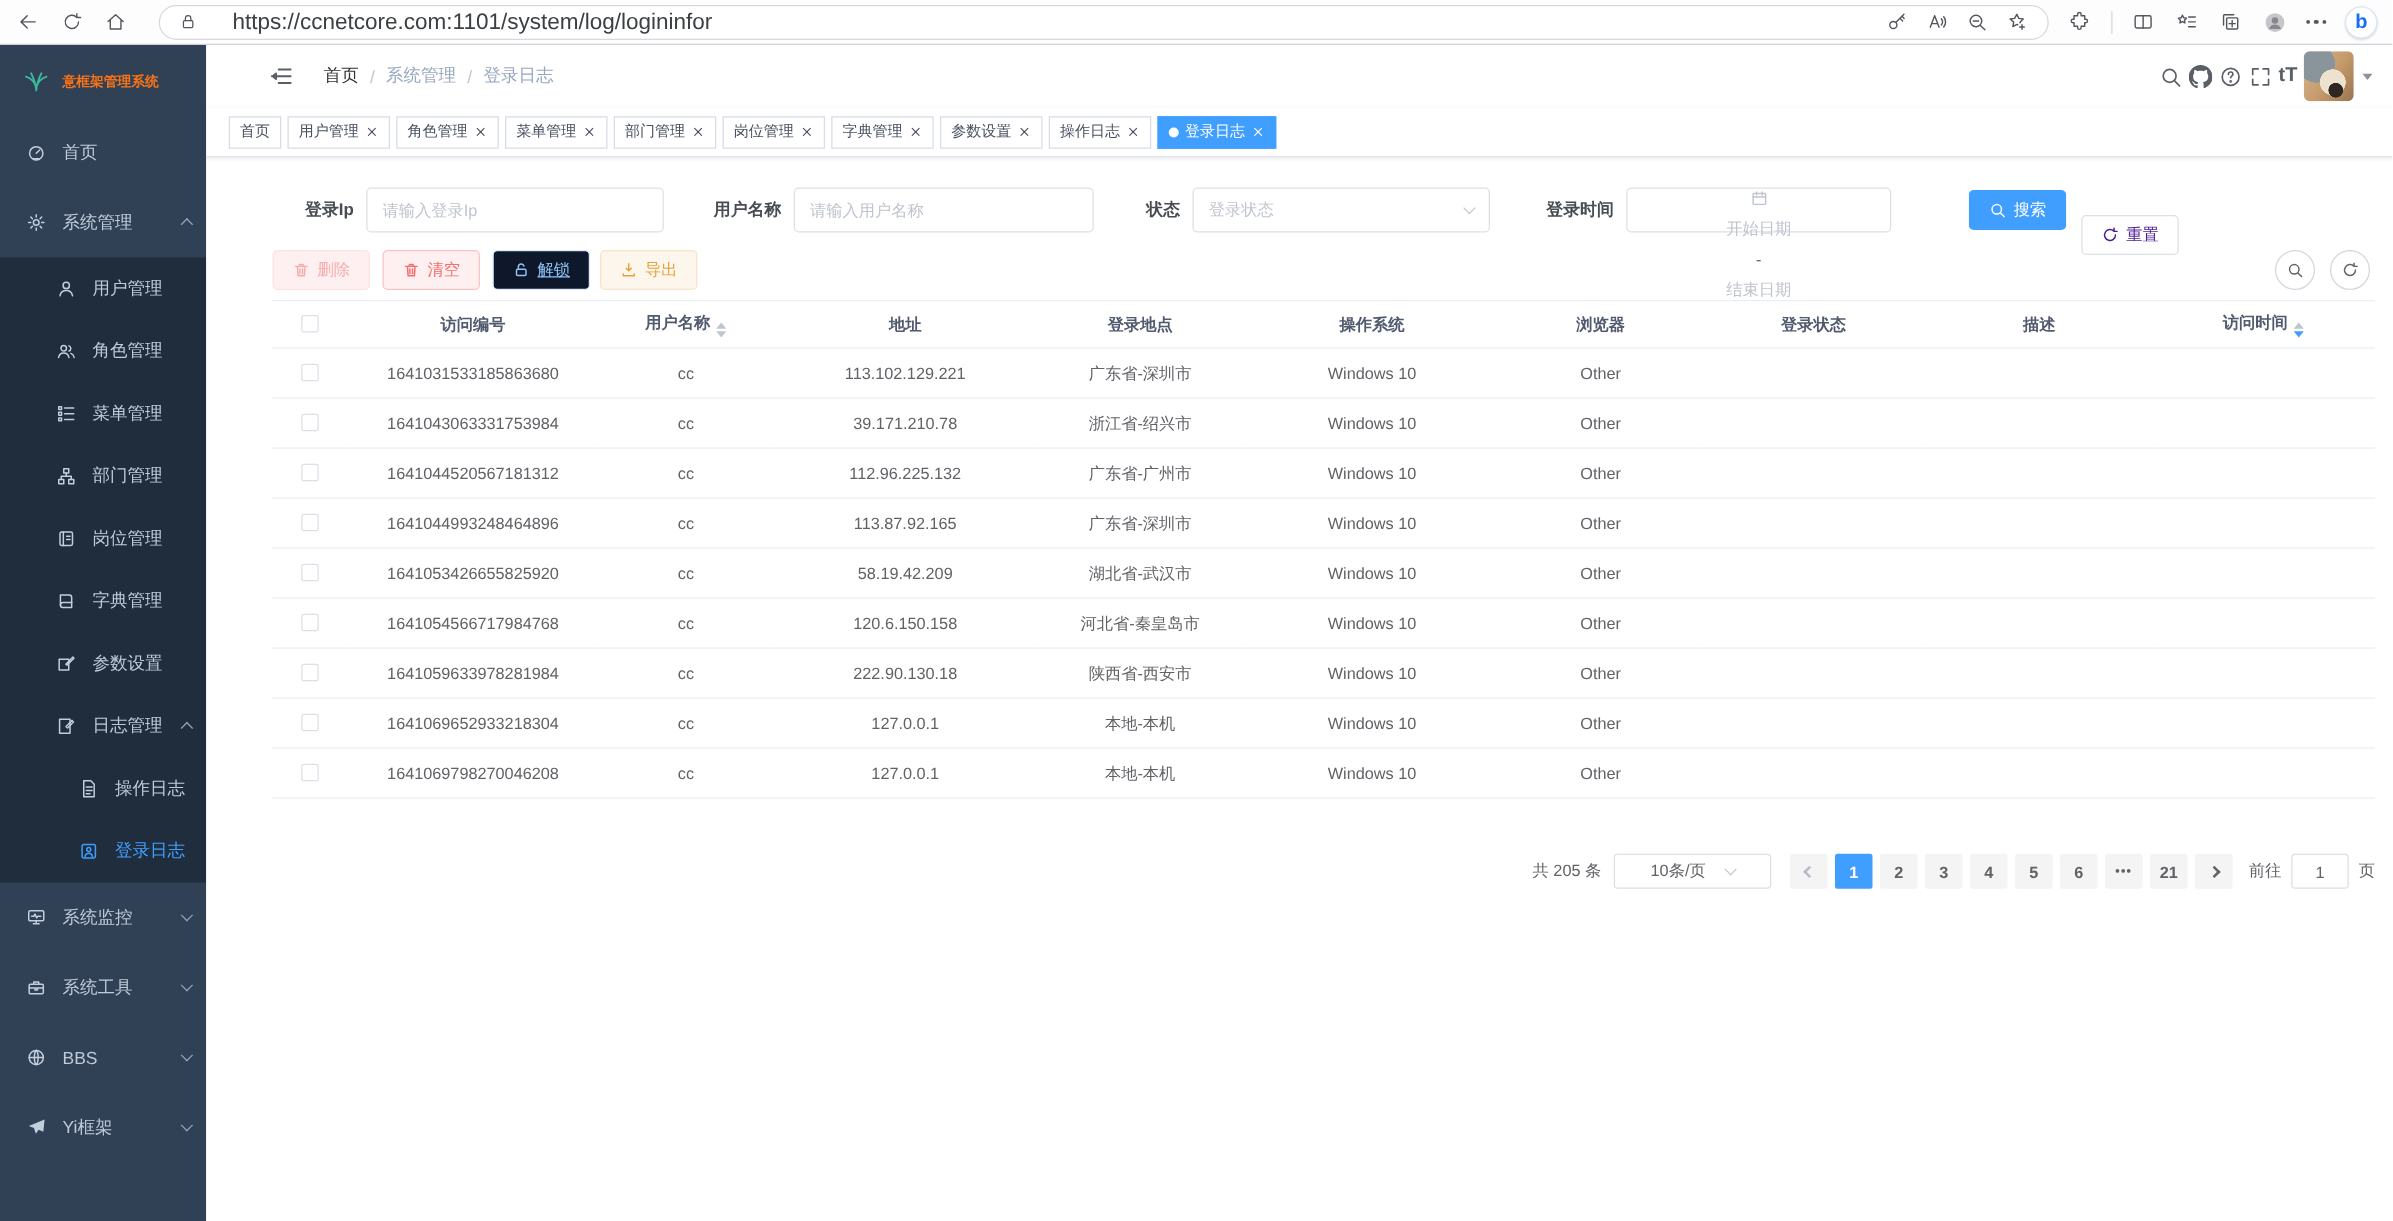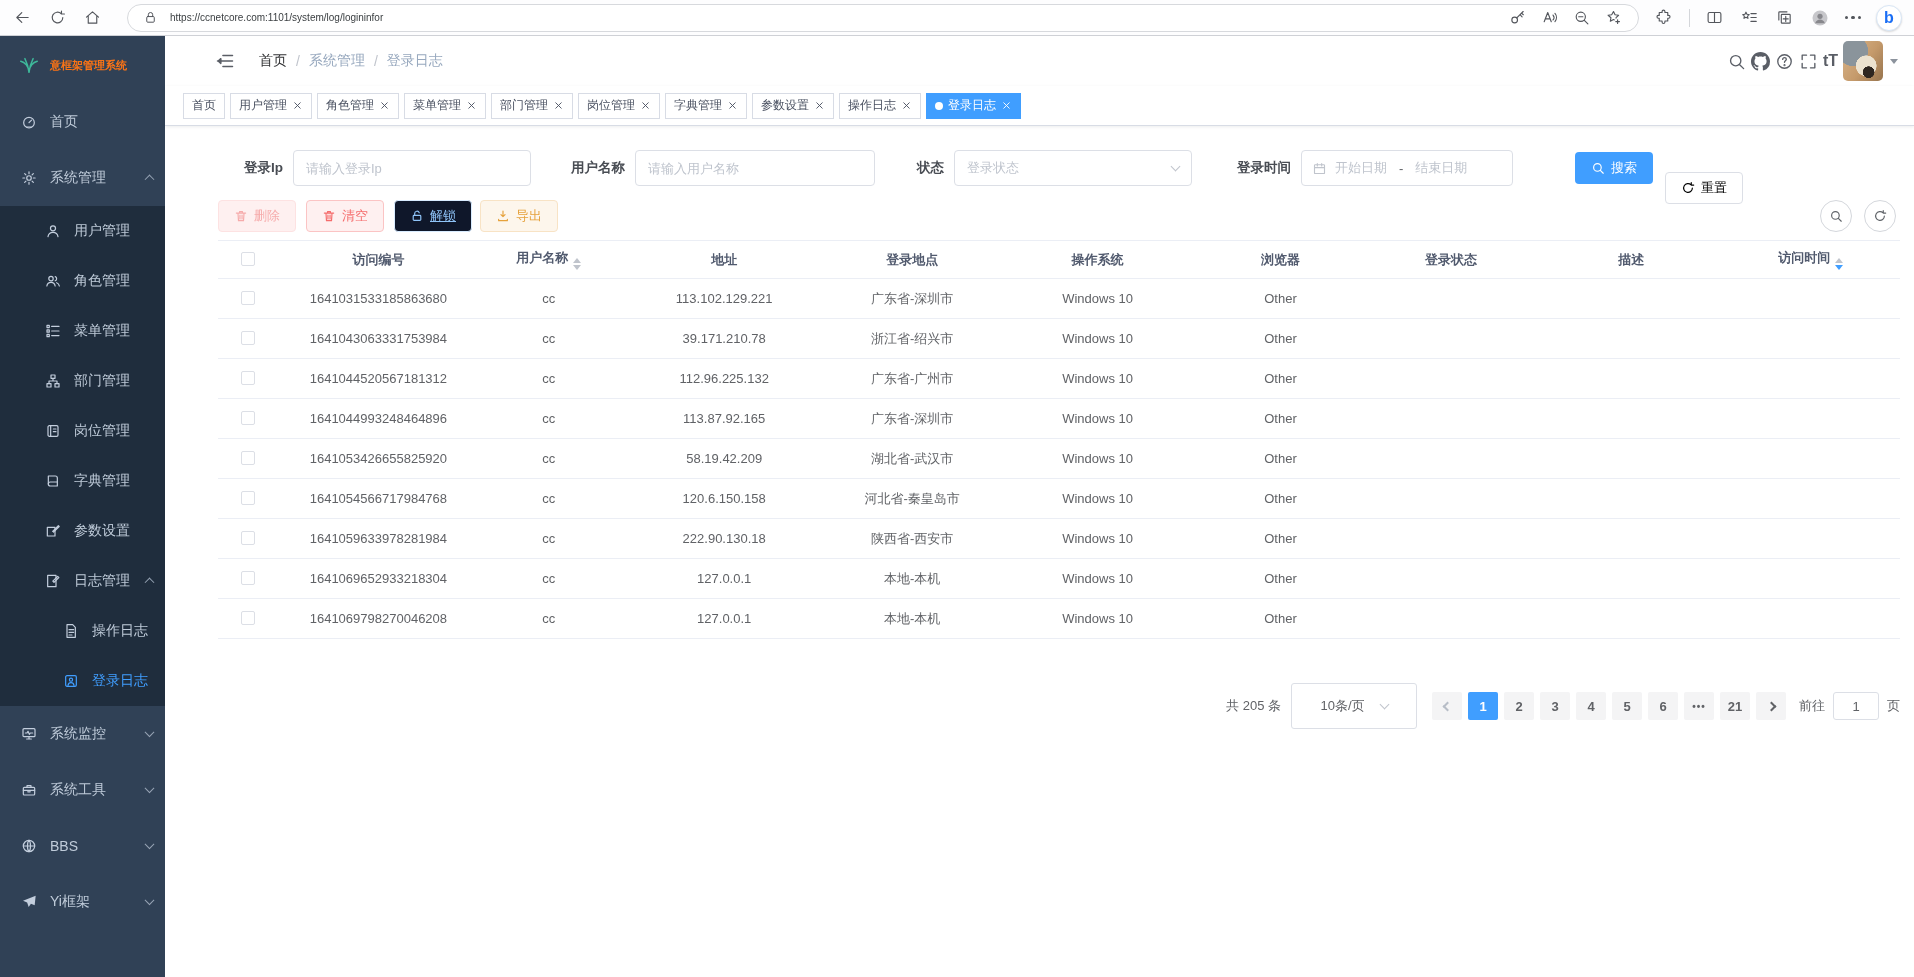--- a/index.html
+++ b/index.html
@@ -8,21 +8,21 @@
   .stage { position:relative; width:1914px; height:977px; background:#fff; }
 
   svg.ic { width:18px; height:18px; fill:none; stroke:currentColor; stroke-width:1.8; stroke-linecap:round; stroke-linejoin:round; display:block; }
   svg.ic.fill { fill:currentColor; stroke:none; }
 
   
   .browser { height:36px; display:flex; align-items:center; gap:15px; padding:0 12px; background:#fdfdfe; border-bottom:1px solid #cfd1d6; }
   .bicon { color:#53565c; width:20px; height:20px; display:flex; align-items:center; justify-content:center; flex-shrink:0; cursor:pointer; }
   .bicon svg.ic { width:17px; height:17px; stroke-width:1.6; }
   .urlpill { flex:1; height:28px; margin-left:10px; border:1px solid #d7d9dd; border-radius:14px; background:#fff; display:flex; align-items:center; gap:12px; padding:0 14px; min-width:0; }
-  .urlpill .url { flex:1; font-size:10px; color:#3c4043; white-space:nowrap; overflow:hidden; }
+  .urlpill .url { flex:1; font-size:18px; color:#3c4043; white-space:nowrap; overflow:hidden;margin-left:16px; }
   .bdivider { width:1px; height:18px; background:#d4d6da; flex-shrink:0; }
   .bing { width:26px; height:26px; border-radius:50%; background:#fff; border:1px solid #d8e6f6; box-shadow:0 1px 2px rgba(0,0,0,.15); display:flex; align-items:center; justify-content:center; font-weight:bold; font-size:16px; color:#1a6ef5; cursor:pointer; }
   .bdots { display:flex; gap:3px; align-items:center; cursor:pointer; }
   .bdots i { width:3.5px; height:3.5px; border-radius:50%; background:#53565c; }
 
   
   .app { position:absolute; top:36px; left:0; right:0; bottom:0; display:flex; }
 
   
   .sidebar { width:165px; flex-shrink:0; background:#304156; color:#bfcbd9; font-size:14px; overflow:hidden; }
@@ -72,28 +72,28 @@
   .content { flex:1; padding:24px 14px 0 53px; overflow:hidden; }
 
   .filter-row { display:flex; align-items:center; height:36px; font-size:13px; }
   .f-label { font-weight:bold; color:#484c53; white-space:nowrap; text-align:right; margin-right:10px; font-size:13.5px; }
   .w65{width:65px;} .w70{width:70px; margin-left:24px;} .w45{width:45px; margin-left:24px;} .w75{width:75px; margin-left:24px;}
   .inp { height:36px; border:1px solid #dcdfe6; border-radius:4px; background:#fff; font-size:13px; color:#606266; padding:0 12px; font-family:inherit; outline:none; }
   .inp::placeholder { color:#bfc4cd; }
   .sel { width:238px; display:flex; align-items:center; justify-content:space-between; cursor:pointer; }
   .sel .ph { color:#bfc4cd; }
   .chev-down { width:7px; height:7px; border-right:1.5px solid #c0c4cc; border-bottom:1.5px solid #c0c4cc; transform:rotate(45deg); margin-top:-4px; }
-  .dateinp { width:212px; display:flex; align-items:center; gap:8px; padding:0 10px; cursor:text; }
+  .dateinp { width:212px; display:flex; align-items:center; gap:8px; padding:0 10px; cursor:text;flex-direction:column; }
   .dateinp .cal { color:#c0c4cc; } .dateinp .cal svg.ic{ width:15px; height:15px; }
   .dateinp .ph { color:#bfc4cd; } .dateinp .sep { color:#606266; margin:0 4px; }
 
   .btn { height:32px; display:inline-flex; align-items:center; gap:6px; padding:0 15px; border-radius:4px; border:1px solid transparent; font-size:13px; cursor:pointer; font-family:inherit; white-space:nowrap; }
   .btn svg.ic { width:14px; height:14px; stroke-width:2; }
   .btn-primary { background:#409EFF; color:#fff; margin-left:62px; }
-  .btn-plain { background:#fff; border-color:#dcdfe6; color:#000000; margin-left:12px;margin-top:40px; }
+  .btn-plain { background:#fff; border-color:#dcdfe6; color:#4c1d95; margin-left:12px;margin-top:40px; }
   .btn-del { background:#fef0f0; border-color:#fde2e2; color:#f6abab; }
   .btn-clear { background:#fef0f0; border-color:#fbc4c4; color:#f56c6c; margin-left:10px; }
   .btn-unlock { background:#0f172a; border-color:#d9ecff; color:#8fc4f8; margin-left:10px;text-decoration:underline; }
   .btn-export { background:#fdf6ec; border-color:#f8e3c5; color:#e6a23c; margin-left:8px; }
 
   .action-row { margin-top:14px; display:flex; align-items:center; }
   .mini-group { margin-left:auto; display:flex; gap:12px; padding-right:4px; }
   .circle-btn { width:32px; height:32px; border-radius:50%; background:#fff; border:1px solid #d4d7dc; color:#5f6368; display:flex; align-items:center; justify-content:center; cursor:pointer; }
   .circle-btn svg.ic { width:14px; height:14px; stroke-width:2; }
 
@@ -104,21 +104,21 @@
   .cb { display:inline-block; width:14px; height:14px; border:1px solid #dcdfe6; border-radius:2px; background:#fff; vertical-align:-2px; cursor:pointer; }
   .sort { display:inline-flex; flex-direction:column; gap:2px; margin-left:5px; vertical-align:-1px; }
   .sort i { width:0; height:0; border-left:4px solid transparent; border-right:4px solid transparent; display:block; }
   .sort .up { border-bottom:5px solid #c0c4cc; }
   .sort .dn { border-top:5px solid #c0c4cc; }
   .sort .dn.on { border-top-color:#409EFF; }
 
   
   .pager { margin-top:44px; display:flex; align-items:center; justify-content:flex-end; font-size:13px; color:#606266; }
   .pager .total { margin-right:10px; }
-  .psel { width:126px; height:46px; border:1px solid #dcdfe6; border-radius:3px; background:#fff; display:flex; align-items:center; justify-content:center; gap:16px; cursor:pointer; margin-right:12px; }
+  .psel { width:126px; height:28px; border:1px solid #dcdfe6; border-radius:3px; background:#fff; display:flex; align-items:center; justify-content:center; gap:16px; cursor:pointer; margin-right:12px; }
   .pbtn { min-width:30px; height:28px; padding:0 4px; margin:0 3px; background:#f4f4f5; border-radius:2px; border:none; display:inline-flex; align-items:center; justify-content:center; color:#606266; font-size:13px; font-weight:600; cursor:pointer; font-family:inherit; }
   .pbtn.on { background:#409EFF; color:#fff; }
   .pchev { width:7px; height:7px; border-left:2px solid currentColor; border-bottom:2px solid currentColor; display:block; }
   .pchev.left { transform:rotate(45deg); }
   .pchev.right { transform:rotate(-135deg); }
   .pbtn.prev { color:#b7bdc7; }
   .goto { margin-left:10px; display:flex; align-items:center; gap:8px; }
   .goto input { width:46px; height:28px; border:1px solid #dcdfe6; border-radius:3px; text-align:center; font-size:13px; color:#606266; outline:none; font-family:inherit; }
 </style>
 </head>

